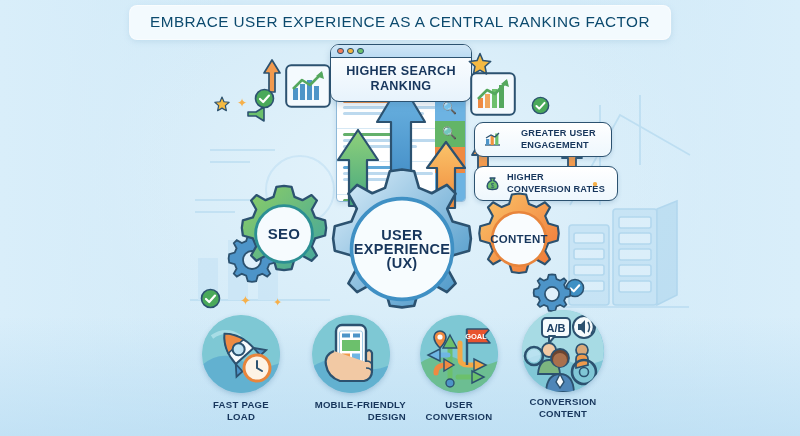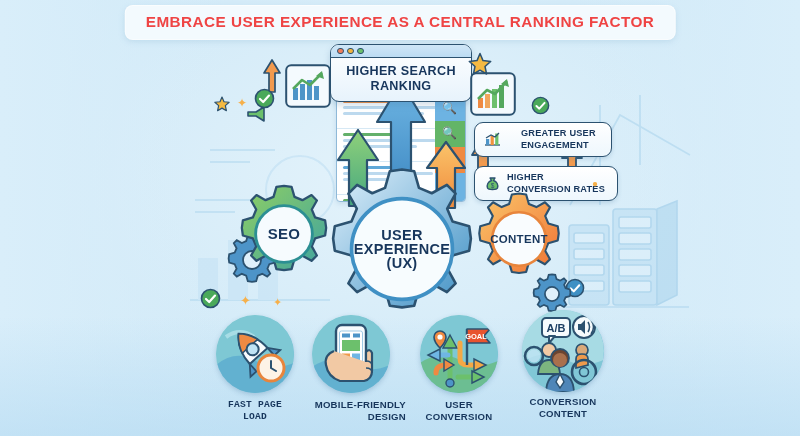--- a/index.html
+++ b/index.html
@@ -29,22 +29,22 @@
   }
 
   
   .title-wrap{
     position:absolute;left:50%;transform:translateX(-50%);top:6px;
     background:#f3fafe;border-radius:7px;
     padding:7px 20px 8px 20px;
     box-shadow:0 0 0 1px rgba(255,255,255,.9), 0 2px 6px rgba(120,170,200,.28);
   }
   .title-wrap .t{
-    font-size:15.3px;font-weight:bold;letter-spacing:.45px;
-    color:#ef4444;white-space:nowrap;
+    font-size:15.3px;font-weight:normal;letter-spacing:.45px;
+    color:#0c4a6e;white-space:nowrap;
   }
 
   
   .callout{
     position:absolute;
     background:linear-gradient(180deg,#ffffff 0%, #eef7fd 100%);
     border:1.6px solid #2c5270;border-radius:9px;
     display:flex;align-items:center;gap:6px;
     padding:5px 9px;
     box-shadow:0 2px 4px rgba(70,120,160,.22);
@@ -405,21 +405,21 @@
       <g fill="url(#gcon)" stroke="#2c5270" stroke-width="2.4" stroke-linejoin="round">
         <path d="M55 4 l8 1.1 3.1 10.6 8.4 3.5 9.6-5.4 5.7 5.7 -5.4 9.6 3.5 8.4 10.6 3.1 1.1 8 -1.1 8 -10.6 3.1 -3.5 8.4 5.4 9.6 -5.7 5.7 -9.6-5.4 -8.4 3.5 -3.1 10.6 -8 1.1 -8-1.1 -3.1-10.6 -8.4-3.5 -9.6 5.4 -5.7-5.7 5.4-9.6 -3.5-8.4 -10.6-3.1 -1.1-8 1.1-8 10.6-3.1 3.5-8.4 -5.4-9.6 5.7-5.7 9.6 5.4 8.4-3.5 3.1-10.6z"></path>
         <circle cx="55" cy="55" r="30" fill="#f9fcfe" stroke="#e8853c" stroke-width="3"></circle>
       </g>
     </svg>
     <div class="gear-label">
       <span style="font-size:11.5px;">CONTENT</span>
     </div>
   </div>
 
-  <div class="feature" style="left:200px;top:315px;font-family:Liberation Mono, monospace;">
+  <div class="feature" style="left:186px;top:315px;">
     <div class="circle">
       <svg width="78" height="78" viewBox="0 0 78 78">
         <circle cx="39" cy="39" r="39" fill="#7ec8d4"></circle>
         <path d="M0 50 q20-16 40-4 q18 10 38 2 L78 78 L0 78 Z" fill="#5aa9cf" opacity=".75"></path>
         <path d="M10 22 q14-10 28 0" stroke="#a8dde6" stroke-width="4" fill="none"></path>
         <g transform="rotate(-42 40 38)">
           <path d="M40 12 c9 8 12 20 12 30 l-24 0 c0-10 3-22 12-30 z" fill="#f8fbfd" stroke="#2c5270" stroke-width="2"></path>
           <path d="M40 12 c5 4.5 8.5 11 10.4 17 l-20.8 0 c1.9-6 5.4-12.5 10.4-17 z" fill="#ef8a42" stroke="#2c5270" stroke-width="1.6"></path>
           <circle cx="40" cy="33" r="6" fill="#bfe3f4" stroke="#2c5270" stroke-width="2"></circle>
           <path d="M28 42 l-8 10 8 0 z" fill="#4d94c8" stroke="#2c5270" stroke-width="1.8"></path>

